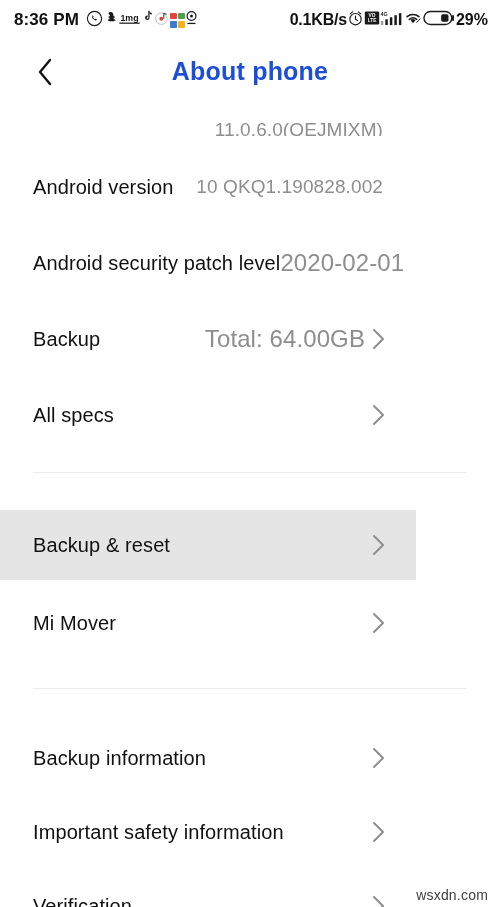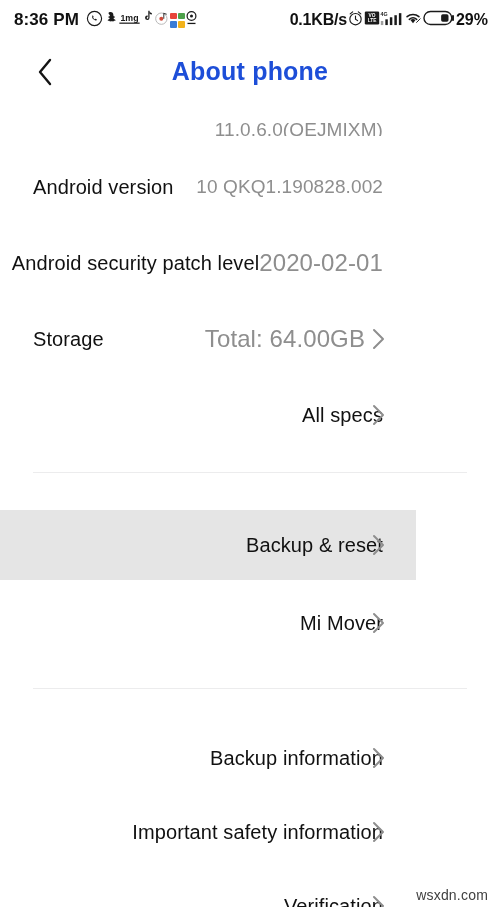--- a/index.html
+++ b/index.html
@@ -71,21 +71,21 @@
   .row.pressed { background:#e5e5e5; }
 
   
   .row-clip {
     height:34px;
     align-items:flex-end;
     overflow:hidden;
   }
   .row-clip .value { position:relative; top:5px; margin-right:0; }
 
-  .row-h { height:70px;justify-content:flex-end; }
+  .row-h { height:70px; }
 
   .divider {
     width:434px; height:1px; margin:0 33px;
     background:#ececed;
   }
   .gap { width:500px; }
 
   .watermark {
     position:absolute; right:12px; bottom:4px;
     font-size:14px; color:#404040;
@@ -229,21 +229,21 @@
     <div class="gap" style="height:6px"></div>
 
     <div class="row row-h">
       <span class="label">Android security patch level</span>
       <span class="value sm">2020-02-01</span>
     </div>
 
     <div class="gap" style="height:6px"></div>
 
     <div class="row row-h has-chev">
-      <span class="label">Storage</span>
+      <span class="label">Backup</span>
       <span class="value sm">Total: 64.00GB</span>
       <svg class="chev" viewBox="0 0 14 22">
         <path d="M3 2l9 9-9 9" fill="none" stroke="#8e8e8e" stroke-width="2" stroke-linecap="round" stroke-linejoin="round"></path>
       </svg>
     </div>
 
     <div class="gap" style="height:6px"></div>
 
     <div class="row row-h has-chev">
       <span class="label">All specs</span>

